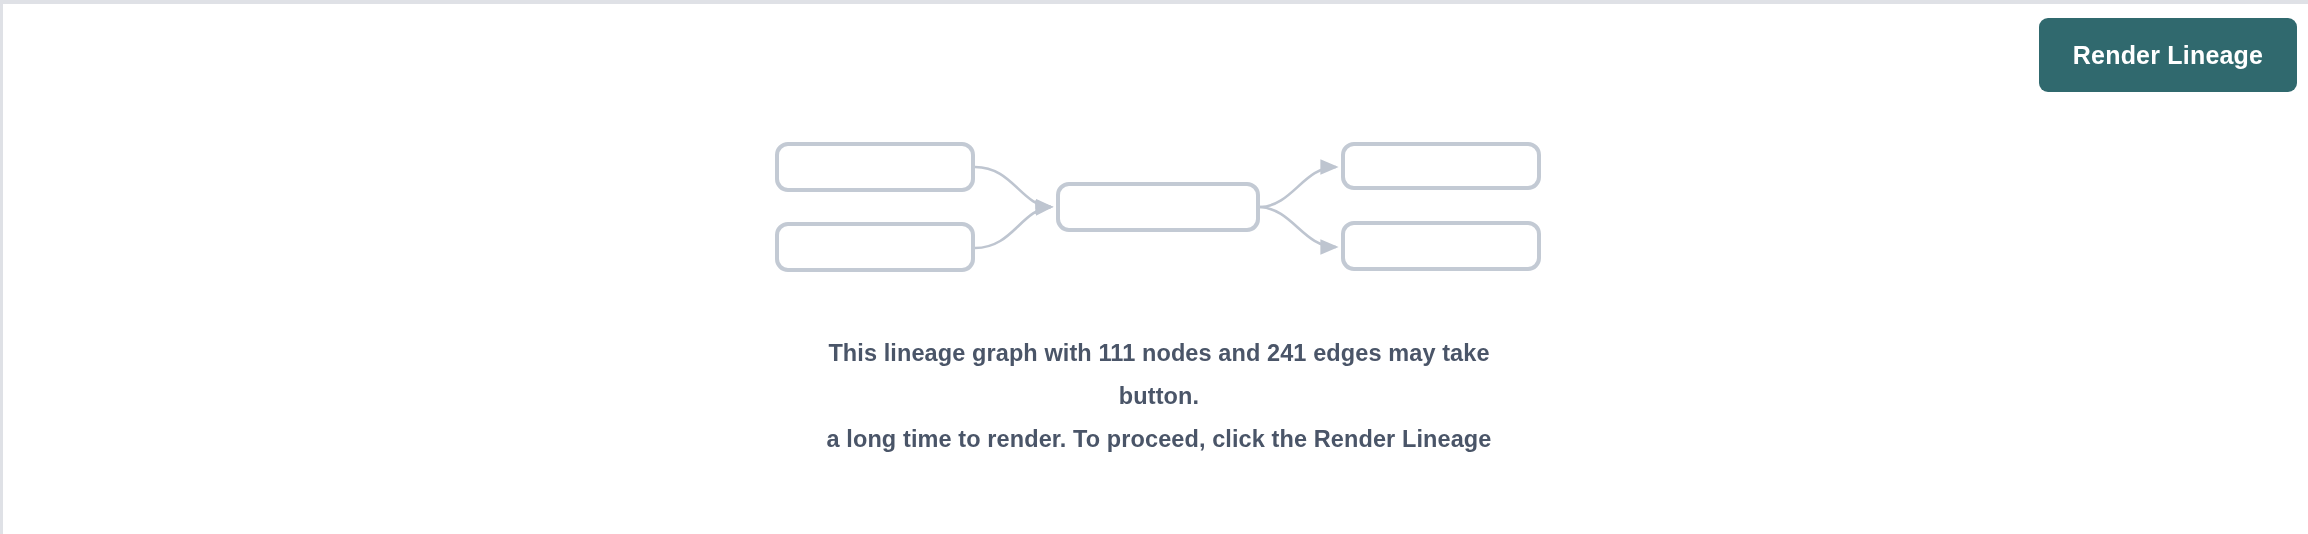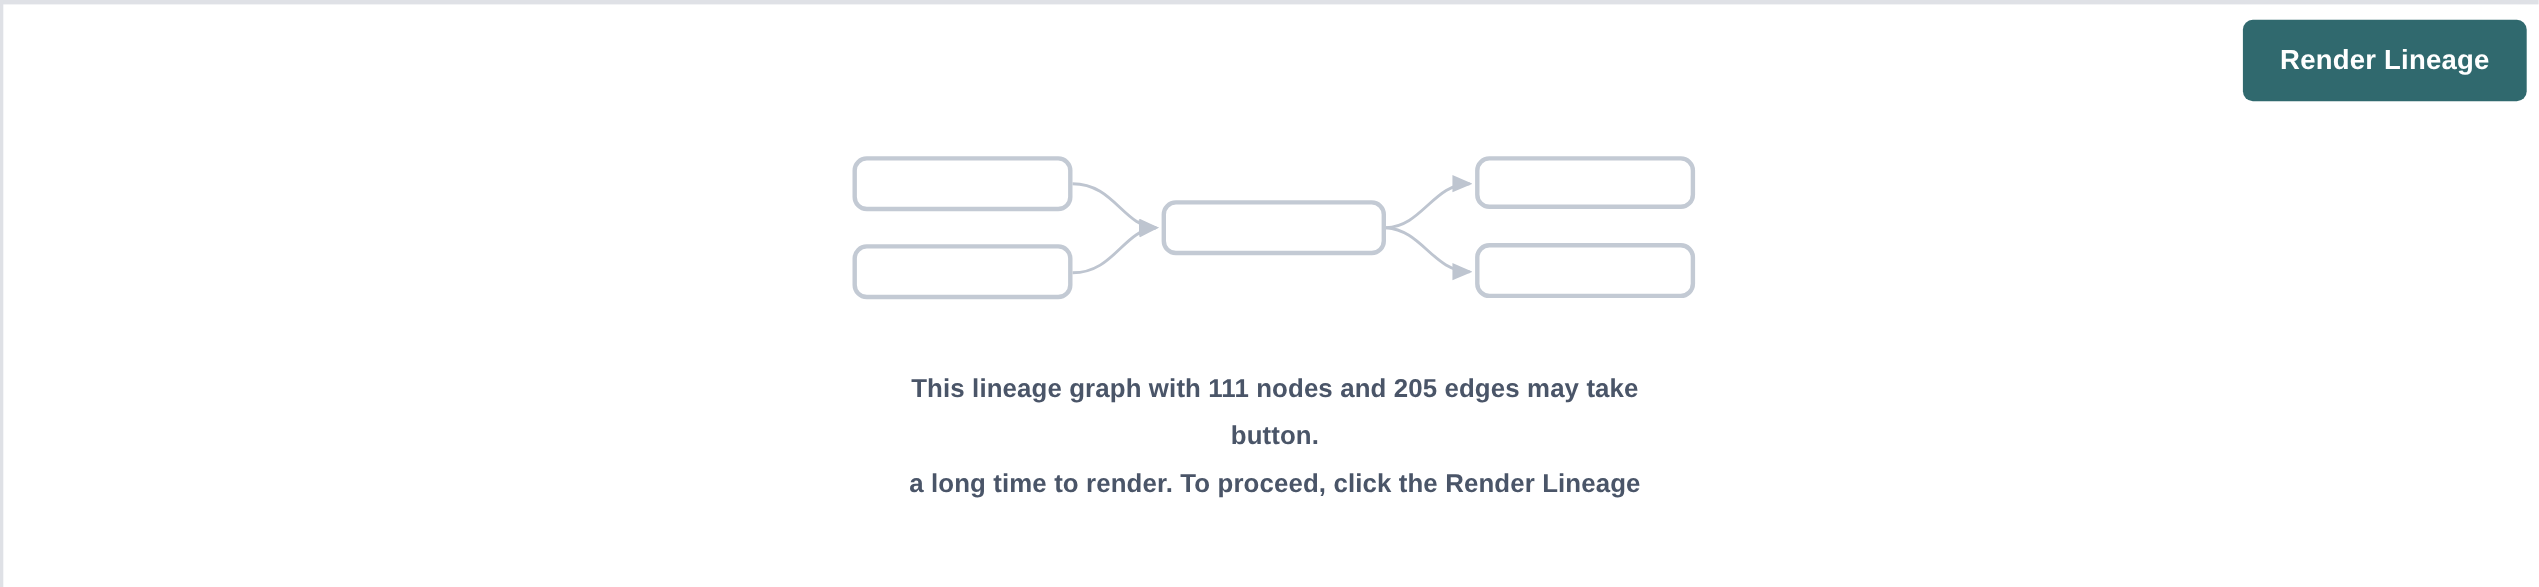--- a/index.html
+++ b/index.html
@@ -110,18 +110,18 @@
 
       <rect class="ph-node" x="14" y="20" width="196" height="46" rx="11" ry="11"></rect>
       <rect class="ph-node" x="14" y="100" width="196" height="46" rx="11" ry="11"></rect>
       <rect class="ph-node" x="295" y="60" width="200" height="46" rx="11" ry="11"></rect>
       <rect class="ph-node" x="580" y="20" width="196" height="44" rx="11" ry="11"></rect>
       <rect class="ph-node" x="580" y="99" width="196" height="46" rx="11" ry="11"></rect>
     </svg>
   </div>
 
   <div id="message">
-    <div>This lineage graph with 111 nodes and 205 edges may take</div>
+    <div>This lineage graph with 111 nodes and 241 edges may take</div>
     <div>button.</div>
     <div>a long time to render. To proceed, click the Render Lineage</div>
   </div>
 
 </div>
 
 </body></html>

